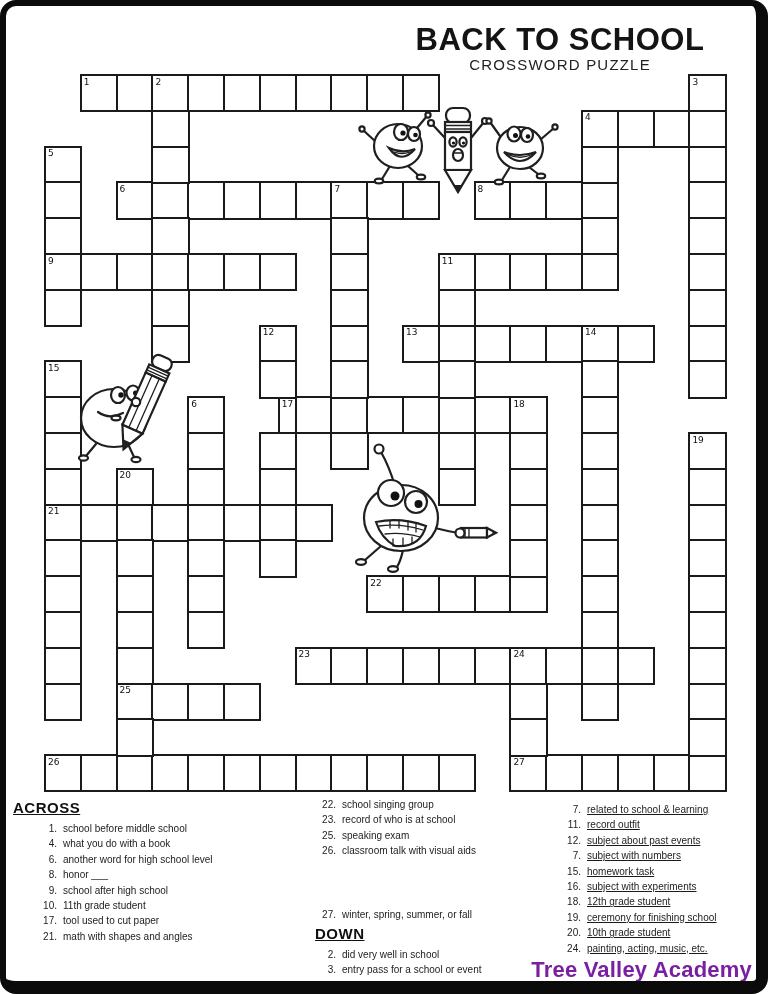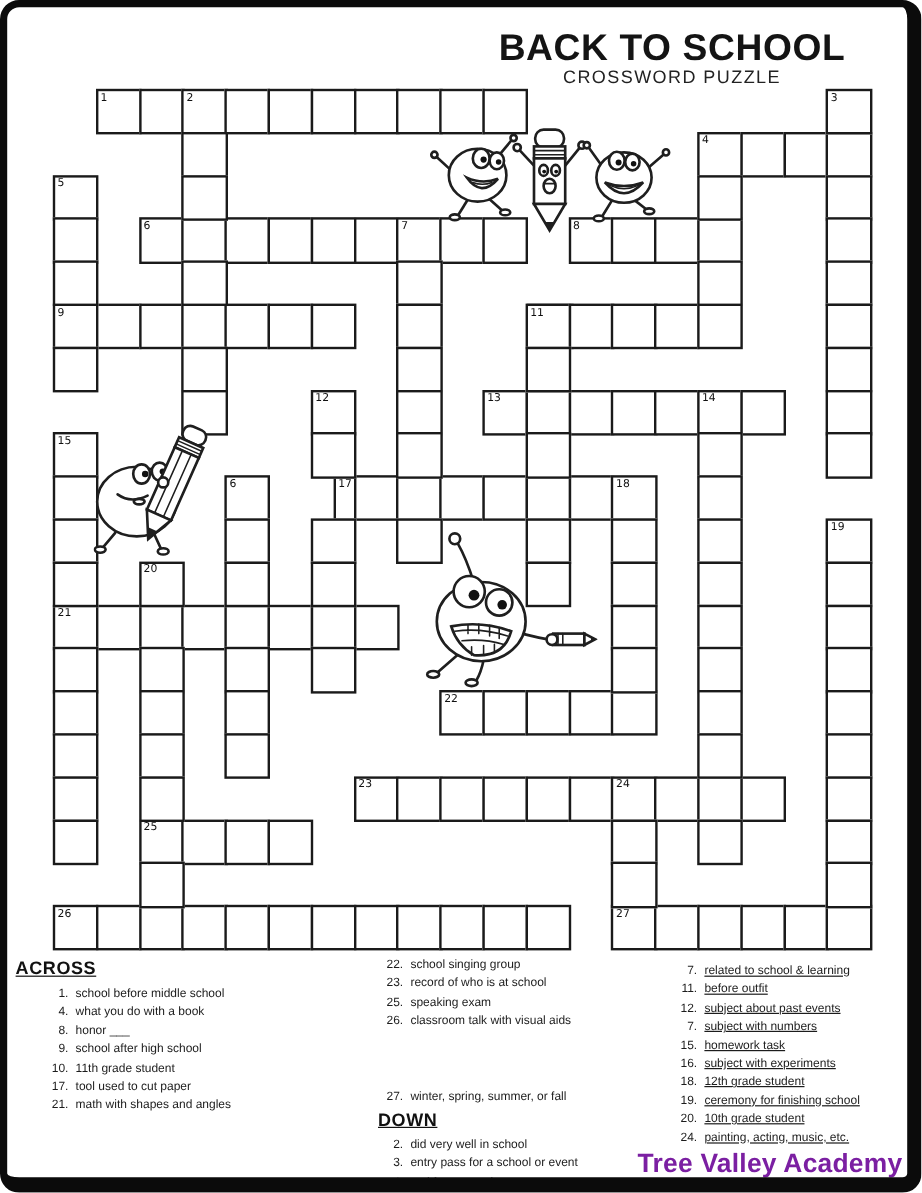--- a/index.html
+++ b/index.html
@@ -375,41 +375,42 @@
       <path d="M149.5 94.8 L153 96.7 L149.5 98.7 Z" fill="#1f1f1f"></path>
     </g>
     <circle class="fw" cx="117" cy="97" r="4.5"></circle>
   </svg>
 
   <div id="clues">
       <div class="clue-col" style="left: 14px; top: 796px;">
         <div class="clue-header">ACROSS</div>
         <div class="clue"><span class="cnum" style="width: 43px;">1.</span><span>school before middle school</span></div>
         <div class="clue"><span class="cnum" style="width: 43px;">4.</span><span>what you do with a book</span></div>
+        <div class="clue"><span class="cnum" style="width: 43px;">6.</span><span>another word for high school level</span></div>
         <div class="clue"><span class="cnum" style="width: 43px;">8.</span><span>honor ___</span></div>
         <div class="clue"><span class="cnum" style="width: 43px;">9.</span><span>school after high school</span></div>
         <div class="clue"><span class="cnum" style="width: 43px;">10.</span><span>11th grade student</span></div>
         <div class="clue"><span class="cnum" style="width: 43px;">17.</span><span>tool used to cut paper</span></div>
         <div class="clue"><span class="cnum" style="width: 43px;">21.</span><span>math with shapes and angles</span></div>
       </div>
       <div class="clue-col" style="left: 316px; top: 797px;">
         <div class="clue"><span class="cnum" style="width: 20px;">22.</span><span>school singing group</span></div>
         <div class="clue"><span class="cnum" style="width: 20px;">23.</span><span>record of who is at school</span></div>
         <div class="clue"><span class="cnum" style="width: 20px;">25.</span><span>speaking exam</span></div>
         <div class="clue"><span class="cnum" style="width: 20px;">26.</span><span>classroom talk with visual aids</span></div>
         <div class="clue"><span class="cnum" style="width: 20px; margin-top: 48px;">27.</span><span>winter, spring, summer, or fall</span></div>
         <div class="clue-header">DOWN</div>
         <div class="clue"><span class="cnum" style="width: 20px;">2.</span><span>did very well in school</span></div>
         <div class="clue"><span class="cnum" style="width: 20px;">3.</span><span>entry pass for a school or event</span></div>
         <div class="clue"><span class="cnum" style="width: 20px;">4.</span><span>tool for measuring</span></div>
         <div class="clue"><span class="cnum" style="width: 20px;">5.</span><span>meal you eat at noon</span></div>
       </div>
       <div class="clue-col" style="left: 556px; top: 802px; text-decoration: underline;">
         <div class="clue"><span class="cnum" style="width: 25px;">7.</span><span>related to school &amp; learning</span></div>
-        <div class="clue"><span class="cnum" style="width: 25px;">11.</span><span>before outfit</span></div>
+        <div class="clue"><span class="cnum" style="width: 25px;">11.</span><span>record outfit</span></div>
         <div class="clue"><span class="cnum" style="width: 25px;">12.</span><span>subject about past events</span></div>
         <div class="clue"><span class="cnum" style="width: 25px;">7.</span><span>subject with numbers</span></div>
         <div class="clue"><span class="cnum" style="width: 25px;">15.</span><span>homework task</span></div>
         <div class="clue"><span class="cnum" style="width: 25px;">16.</span><span>subject with experiments</span></div>
         <div class="clue"><span class="cnum" style="width: 25px;">18.</span><span>12th grade student</span></div>
         <div class="clue"><span class="cnum" style="width: 25px;">19.</span><span>ceremony for finishing school</span></div>
         <div class="clue"><span class="cnum" style="width: 25px;">20.</span><span>10th grade student</span></div>
         <div class="clue"><span class="cnum" style="width: 25px;">24.</span><span>painting, acting, music, etc.</span></div>
       </div>
     </div>

